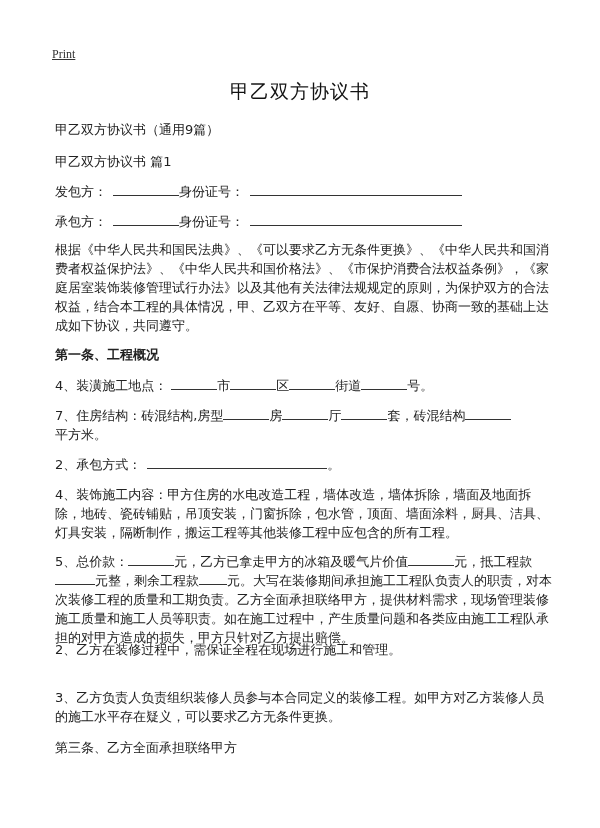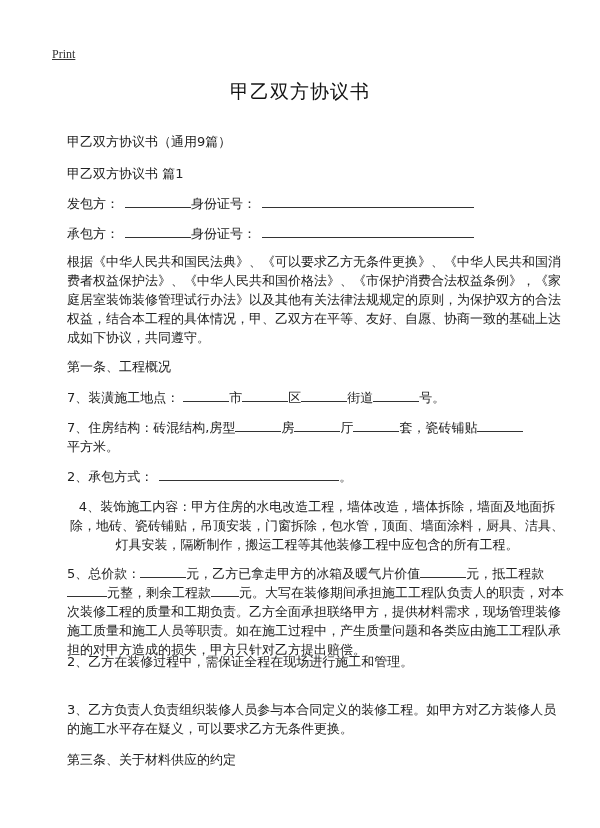--- a/index.html
+++ b/index.html
@@ -2,21 +2,21 @@
 <html><head>
 <meta charset="utf-8">
 <style>
   html, body { margin: 0; padding: 0; background: #ffffff; }
   body { width: 600px; height: 828px; position: relative; overflow: hidden;
          font-family: "DejaVu Sans", sans-serif; color: #1a1a1a; }
   .print { position: absolute; left: 52px; top: 47px; font-family: "Liberation Serif", serif;
            font-size: 12px; color: #333; text-decoration: underline; }
   .title { position: absolute; left: 0; width: 600px; top: 79px; text-align: center;
            font-size: 19px; letter-spacing: 1px; color: #111; }
-  .p { position: absolute; left: 55px; width: 500px; font-size: 13px; line-height: 19px; color: #222; margin: 12px; }
+  .p { position: absolute; left: 55px; width: 500px; font-size: 13px; line-height: 19px; color: #222; margin: 0; }
   .bold { font-weight: normal; }
   .u { display: inline-block; border-bottom: 1px solid #333; height: 12px; vertical-align: baseline; }
 </style>
 </head>
 <body>
 
 <div class="print">Print</div>
 
 <div class="title">甲乙双方协议书</div>
 
@@ -27,37 +27,37 @@
 <p class="p" style="top:182px;">
   <span>发包方：</span><span class="u" style="width:66px;margin-left:6px;"></span><span>身份证号：</span><span class="u" style="width:212px;margin-left:6px;"></span>
 </p>
 
 <p class="p" style="top:212px;">
   <span>承包方：</span><span class="u" style="width:66px;margin-left:6px;"></span><span>身份证号：</span><span class="u" style="width:212px;margin-left:6px;"></span>
 </p>
 
 <p class="p" style="top:240px;">根据《中华人民共和国民法典》、《可以要求乙方无条件更换》、《中华人民共和国消费者权益保护法》、《中华人民共和国价格法》、《市保护消费合法权益条例》，《家庭居室装饰装修管理试行办法》以及其他有关法律法规规定的原则，为保护双方的合法权益，结合本工程的具体情况，甲、乙双方在平等、友好、自愿、协商一致的基础上达成如下协议，共同遵守。</p>
 
-<p class="p" style="top:345px;">第一条、工程概况</p>
+<p class="p" style="top:345px;font-weight:bold;">第一条、工程概况</p>
 
 <p class="p" style="top:376px;">
-  <span>7、装潢施工地点：</span><span class="u" style="width:46px;margin-left:4px;"></span><span>市</span><span class="u" style="width:46px;"></span><span>区</span><span class="u" style="width:46px;"></span><span>街道</span><span class="u" style="width:46px;"></span><span>号。</span>
+  <span>4、装潢施工地点：</span><span class="u" style="width:46px;margin-left:4px;"></span><span>市</span><span class="u" style="width:46px;"></span><span>区</span><span class="u" style="width:46px;"></span><span>街道</span><span class="u" style="width:46px;"></span><span>号。</span>
 </p>
 
 <p class="p" style="top:406px;">
-  <span>7、住房结构：砖混结构,房型</span><span class="u" style="width:46px;"></span><span>房</span><span class="u" style="width:46px;"></span><span>厅</span><span class="u" style="width:46px;"></span><span>套，瓷砖铺贴</span><span class="u" style="width:46px;"></span><br><span>平方米。</span>
+  <span>7、住房结构：砖混结构,房型</span><span class="u" style="width:46px;"></span><span>房</span><span class="u" style="width:46px;"></span><span>厅</span><span class="u" style="width:46px;"></span><span>套，砖混结构</span><span class="u" style="width:46px;"></span><br><span>平方米。</span>
 </p>
 
 <p class="p" style="top:455px;">
   <span>2、承包方式：</span><span class="u" style="width:180px;margin-left:6px;"></span><span>。</span>
 </p>
 
-<p class="p" style="top:485px;text-align:center;">4、装饰施工内容：甲方住房的水电改造工程，墙体改造，墙体拆除，墙面及地面拆除，地砖、瓷砖铺贴，吊顶安装，门窗拆除，包水管，顶面、墙面涂料，厨具、洁具、灯具安装，隔断制作，搬运工程等其他装修工程中应包含的所有工程。</p>
+<p class="p" style="top:485px;">4、装饰施工内容：甲方住房的水电改造工程，墙体改造，墙体拆除，墙面及地面拆除，地砖、瓷砖铺贴，吊顶安装，门窗拆除，包水管，顶面、墙面涂料，厨具、洁具、灯具安装，隔断制作，搬运工程等其他装修工程中应包含的所有工程。</p>
 
 <p class="p" style="top:552px;">
   <span>5、总价款：</span><span class="u" style="width:46px;"></span><span>元，乙方已拿走甲方的冰箱及暖气片价值</span><span class="u" style="width:46px;"></span><span>元，抵工程款</span><span class="u" style="width:40px;"></span><span>元整，剩余工程款</span><span class="u" style="width:28px;"></span><span>元。大写在装修期间承担施工工程队负责人的职责，对本次装修工程的质量和工期负责。乙方全面承担联络甲方，提供材料需求，现场管理装修施工质量和施工人员等职责。如在施工过程中，产生质量问题和各类应由施工工程队承担的对甲方造成的损失，甲方只针对乙方提出赔偿。</span>
 </p>
 
 <p class="p" style="top:640px;">2、乙方在装修过程中，需保证全程在现场进行施工和管理。</p>
 
 <p class="p" style="top:688px;">3、乙方负责人负责组织装修人员参与本合同定义的装修工程。如甲方对乙方装修人员的施工水平存在疑义，可以要求乙方无条件更换。</p>
 
-<p class="p" style="top:738px;">第三条、关于材料供应的约定</p>
+<p class="p" style="top:738px;">第三条、乙方全面承担联络甲方</p>
 
 </body></html>

